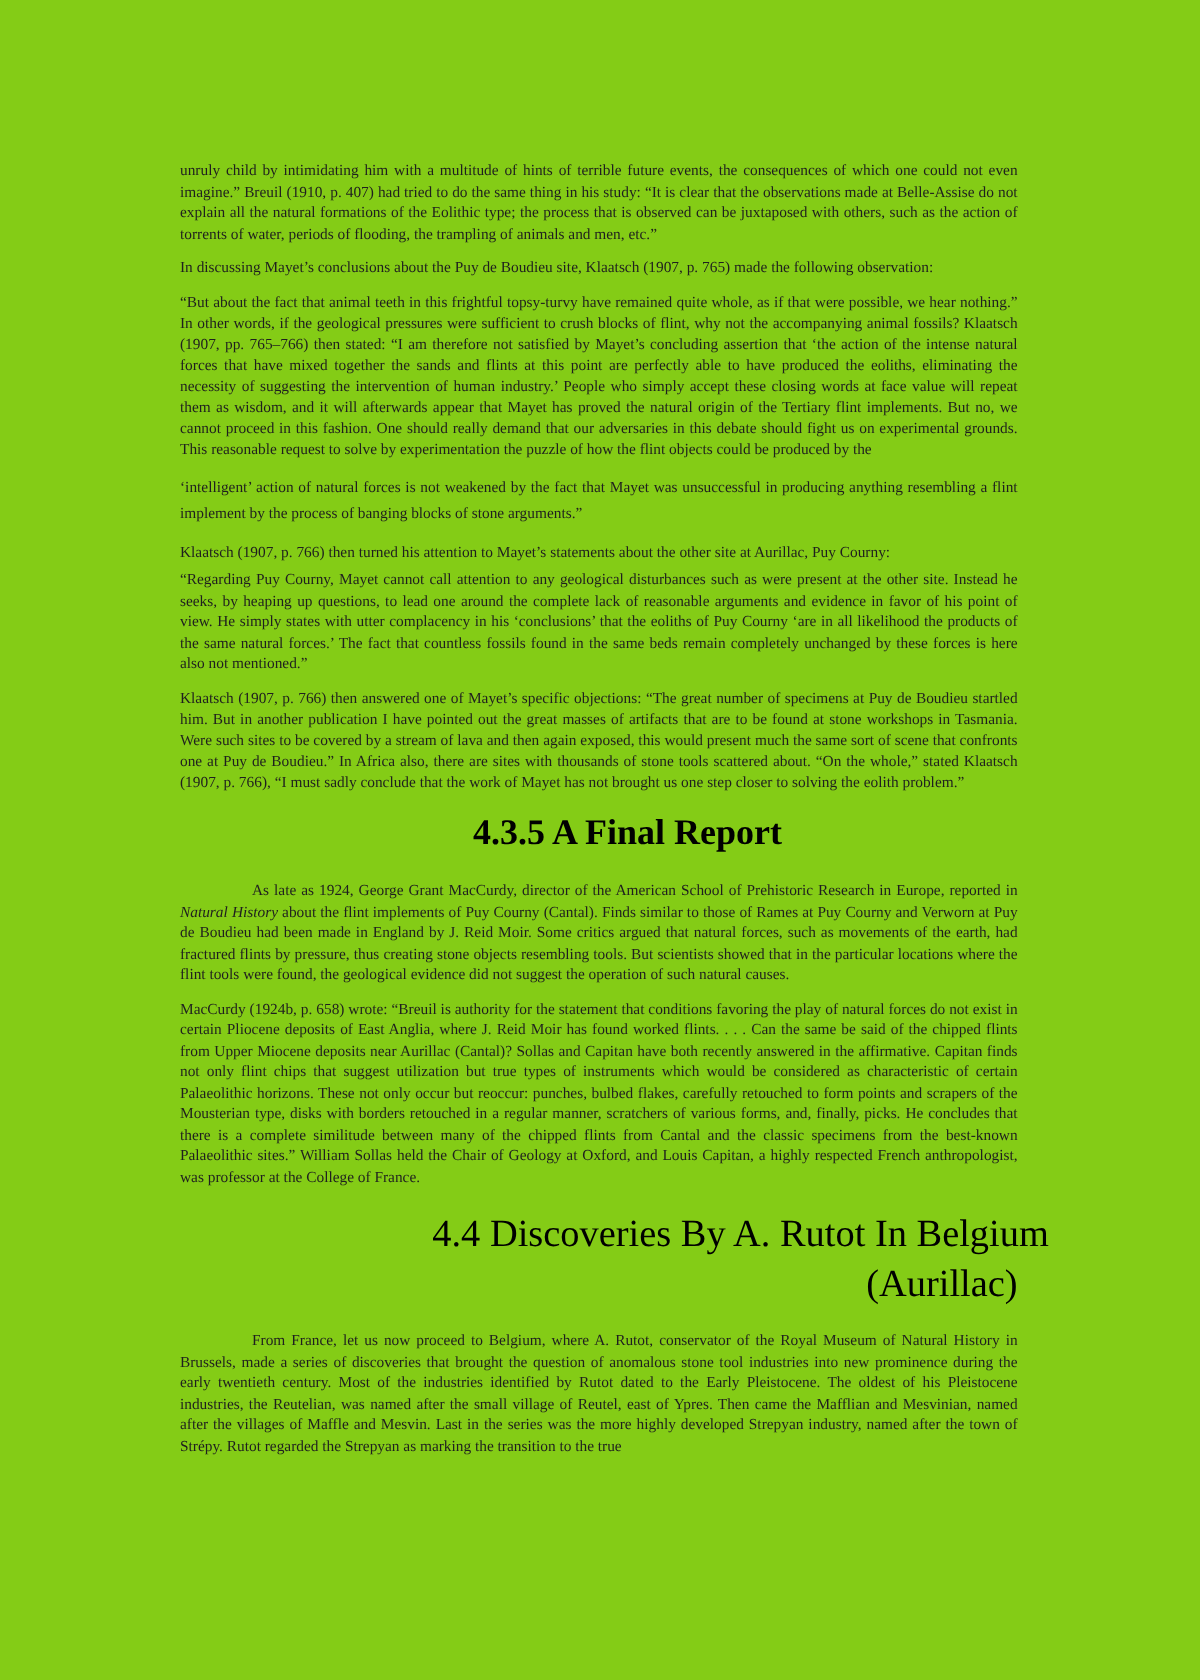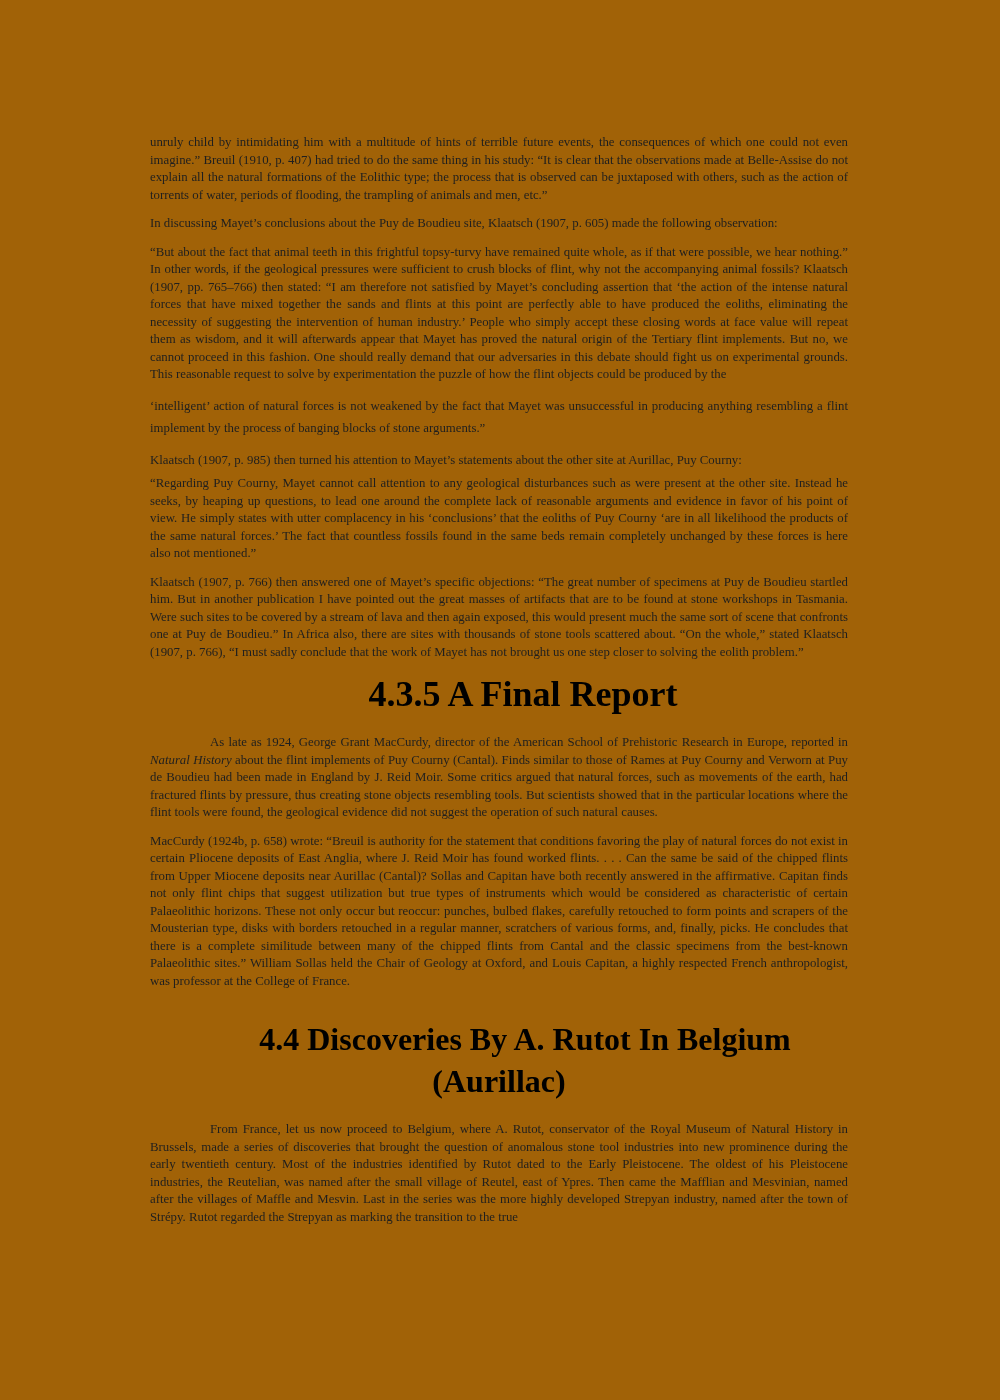--- a/index.html
+++ b/index.html
@@ -4,21 +4,21 @@
 <style>
   html, body {
     margin: 0;
     padding: 0;
     background: #ffffff;
   }
   .page {
     position: relative;
     width: 1000px;
     height: 1400px;
-    background: #a16207;
+    background: #84cc16;
     overflow: hidden;
   }
   .content {
     position: absolute;
     left: 150px;
     top: 134px;
     width: 698px;
   }
   .content p {
     font-family: "Liberation Serif", "DejaVu Serif", serif;
@@ -35,62 +35,62 @@
   }
   p.tightgap {
     margin-bottom: 6px;
   }
   p.indent {
     text-indent: 60px;
   }
   .section-heading {
     font-family: "Liberation Serif", "DejaVu Serif", serif;
     font-weight: bold;
-    font-size: 36px;
+    font-size: 30px;
     line-height: 38px;
     text-align: center;
     color: #000000;
     margin: 14px 0 21px 0;
     position: relative;
     left: 24px;
   }
   .chapter-heading {
     font-family: "Liberation Serif", "DejaVu Serif", serif;
-    font-weight: bold;
+    font-weight: normal;
     font-size: 32px;
     line-height: 42px;
-    text-align: center;
+    text-align: right;
     color: #000000;
-    margin: 28px 0 19px 0;
+    margin: 16px 0 19px 0;
   }
   .chapter-heading .line1 {
     display: block;
     position: relative;
     left: 26px;
   }
   .chapter-heading .line2 {
     display: block;
   }
   em { font-style: italic; margin-top: 40px; }
 </style>
 </head>
 <body>
 
 <div class="page">
   <div class="content">
 
     <p>unruly child by intimidating him with a multitude of hints of terrible future events, the consequences of which one could not even imagine.” Breuil (1910, p. 407) had tried to do the same thing in his study: “It is clear that the observations made at Belle-Assise do not explain all the natural formations of the Eolithic type; the process that is observed can be juxtaposed with others, such as the action of torrents of water, periods of flooding, the trampling of animals and men, etc.”</p>
 
-    <p>In discussing Mayet’s conclusions about the Puy de Boudieu site, Klaatsch (1907, p. 605) made the following observation:</p>
+    <p>In discussing Mayet’s conclusions about the Puy de Boudieu site, Klaatsch (1907, p. 765) made the following observation:</p>
 
     <p>“But about the fact that animal teeth in this frightful topsy-turvy have remained quite whole, as if that were possible, we hear nothing.” In other words, if the geological pressures were sufficient to crush blocks of flint, why not the accompanying animal fossils? Klaatsch (1907, pp. 765–766) then stated: “I am therefore not satisfied by Mayet’s concluding assertion that ‘the action of the intense natural forces that have mixed together the sands and flints at this point are perfectly able to have produced the eoliths, eliminating the necessity of suggesting the intervention of human industry.’ People who simply accept these closing words at face value will repeat them as wisdom, and it will afterwards appear that Mayet has proved the natural origin of the Tertiary flint implements. But no, we cannot proceed in this fashion. One should really demand that our adversaries in this debate should fight us on experimental grounds. This reasonable request to solve by experimentation the puzzle of how the flint objects could be produced by the</p>
 
     <p class="loose">‘intelligent’ action of natural forces is not weakened by the fact that Mayet was unsuccessful in producing anything resembling a flint implement by the process of banging blocks of stone arguments.”</p>
 
-    <p class="tightgap">Klaatsch (1907, p. 985) then turned his attention to Mayet’s statements about the other site at Aurillac, Puy Courny:</p>
+    <p class="tightgap">Klaatsch (1907, p. 766) then turned his attention to Mayet’s statements about the other site at Aurillac, Puy Courny:</p>
 
     <p>“Regarding Puy Courny, Mayet cannot call attention to any geological disturbances such as were present at the other site. Instead he seeks, by heaping up questions, to lead one around the complete lack of reasonable arguments and evidence in favor of his point of view. He simply states with utter complacency in his ‘conclusions’ that the eoliths of Puy Courny ‘are in all likelihood the products of the same natural forces.’ The fact that countless fossils found in the same beds remain completely unchanged by these forces is here also not mentioned.”</p>
 
     <p>Klaatsch (1907, p. 766) then answered one of Mayet’s specific objections: “The great number of specimens at Puy de Boudieu startled him. But in another publication I have pointed out the great masses of artifacts that are to be found at stone workshops in Tasmania. Were such sites to be covered by a stream of lava and then again exposed, this would present much the same sort of scene that confronts one at Puy de Boudieu.” In Africa also, there are sites with thousands of stone tools scattered about. “On the whole,” stated Klaatsch (1907, p. 766), “I must sadly conclude that the work of Mayet has not brought us one step closer to solving the eolith problem.”</p>
 
     <h2 class="section-heading">4.3.5 A Final Report</h2>
 
     <p class="indent"><span>As late as 1924, George Grant MacCurdy, director of the American School of Prehistoric Research in Europe, reported in </span><em>Natural History</em><span> about the flint implements of Puy Courny (Cantal). Finds similar to those of Rames at Puy Courny and Verworn at Puy de Boudieu had been made in England by J. Reid Moir. Some critics argued that natural forces, such as movements of the earth, had fractured flints by pressure, thus creating stone objects resembling tools. But scientists showed that in the particular locations where the flint tools were found, the geological evidence did not suggest the operation of such natural causes.</span></p>
 
     <p>MacCurdy (1924b, p. 658) wrote: “Breuil is authority for the statement that conditions favoring the play of natural forces do not exist in certain Pliocene deposits of East Anglia, where J. Reid Moir has found worked flints. . . . Can the same be said of the chipped flints from Upper Miocene deposits near Aurillac (Cantal)? Sollas and Capitan have both recently answered in the affirmative. Capitan finds not only flint chips that suggest utilization but true types of instruments which would be considered as characteristic of certain Palaeolithic horizons. These not only occur but reoccur: punches, bulbed flakes, carefully retouched to form points and scrapers of the Mousterian type, disks with borders retouched in a regular manner, scratchers of various forms, and, finally, picks. He concludes that there is a complete similitude between many of the chipped flints from Cantal and the classic specimens from the best-known Palaeolithic sites.” William Sollas held the Chair of Geology at Oxford, and Louis Capitan, a highly respected French anthropologist, was professor at the College of France.</p>

